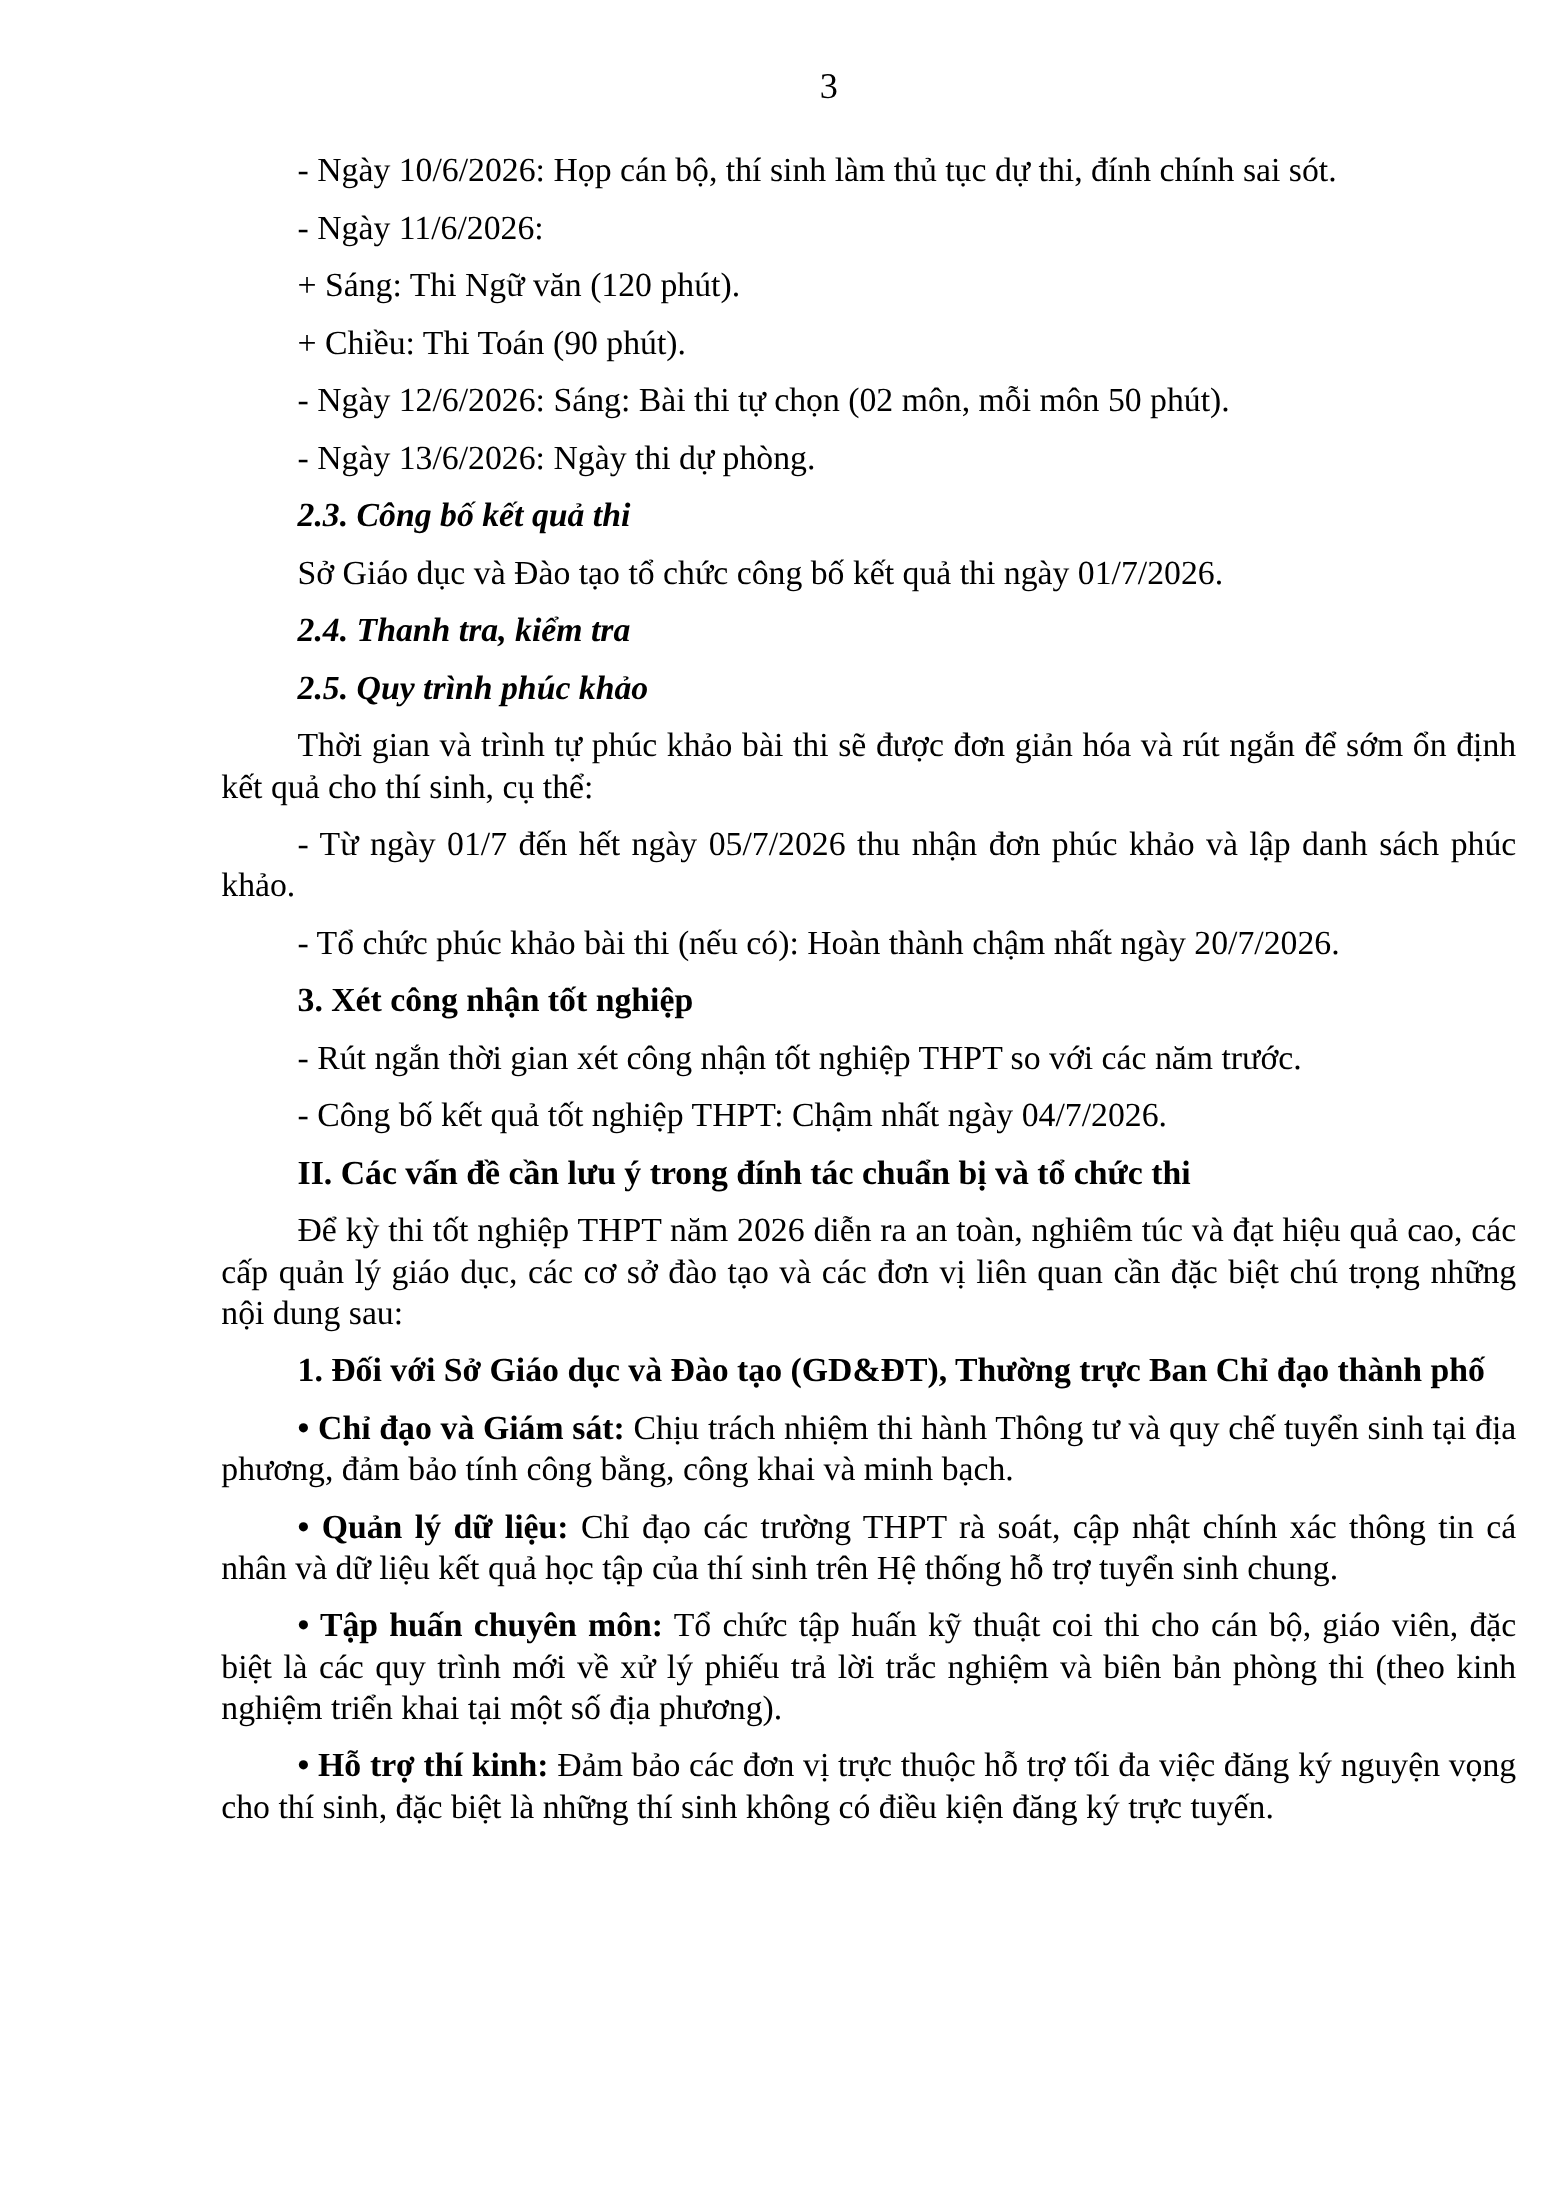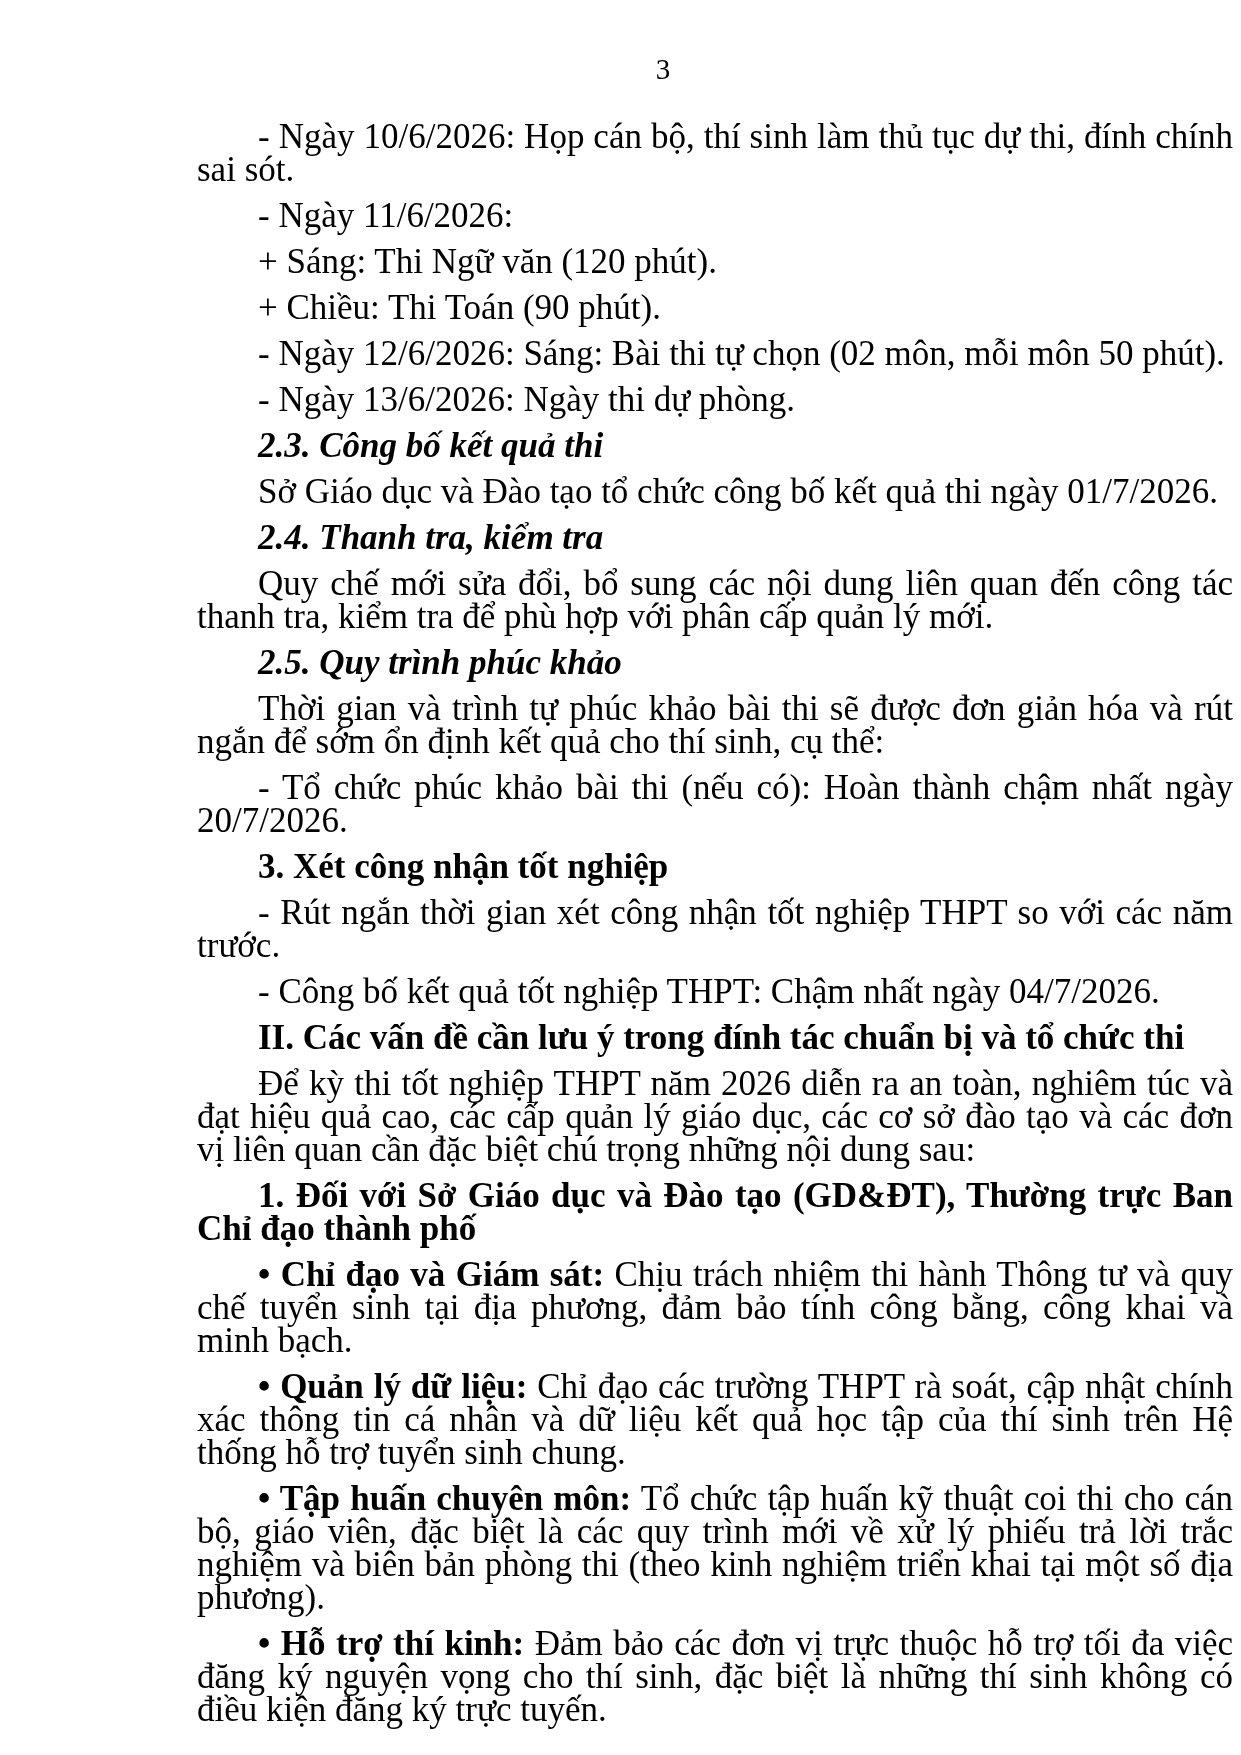--- a/index.html
+++ b/index.html
@@ -23,24 +23,23 @@
     width: 1036px;
     font-size: 29px;
     line-height: 33px;
     text-align: center;
   }
   .content {
     position: absolute;
     top: 120px;
     left: 177px;
     width: 1036px;
-    font-size: 35px;
+    font-size: 27px;
     line-height: 33px;
     text-align: justify;
-    margin-left: 20px;
   }
   .content p.para {
     margin: 0 0 13px 0;
     text-indent: 61px;
   }
   .content p.para:last-child {
     margin-bottom: 0;
   }
   .hb  { font-weight: bold; }
   .hbi { font-weight: bold; font-style: italic; }
@@ -54,23 +53,23 @@
   <div class="content">
       <p class="para">- Ngày 10/6/2026: Họp cán bộ, thí sinh làm thủ tục dự thi, đính chính sai sót.</p>
       <p class="para">- Ngày 11/6/2026:</p>
       <p class="para">+ Sáng: Thi Ngữ văn (120 phút).</p>
       <p class="para">+ Chiều: Thi Toán (90 phút).</p>
       <p class="para">- Ngày 12/6/2026: Sáng: Bài thi tự chọn (02 môn, mỗi môn 50 phút).</p>
       <p class="para">- Ngày 13/6/2026: Ngày thi dự phòng.</p>
       <p class="para hbi">2.3. Công bố kết quả thi</p>
       <p class="para">Sở Giáo dục và Đào tạo tổ chức công bố kết quả thi ngày 01/7/2026.</p>
       <p class="para hbi">2.4. Thanh tra, kiểm tra</p>
-      <p class="para">Quy chế mới sửa đổi, bổ sung các nội dung liên quan đến công tác thanh tra, kiểm tra để phù hợp với phân cấp quản lý mới.</p>
       <p class="para hbi">2.5. Quy trình phúc khảo</p>
       <p class="para">Thời gian và trình tự phúc khảo bài thi sẽ được đơn giản hóa và rút ngắn để sớm ổn định kết quả cho thí sinh, cụ thể:</p>
+      <p class="para">- Từ ngày 01/7 đến hết ngày 05/7/2026 thu nhận đơn phúc khảo và lập danh sách phúc khảo.</p>
       <p class="para">- Tổ chức phúc khảo bài thi (nếu có): Hoàn thành chậm nhất ngày 20/7/2026.</p>
       <p class="para hb">3. Xét công nhận tốt nghiệp</p>
       <p class="para">- Rút ngắn thời gian xét công nhận tốt nghiệp THPT so với các năm trước.</p>
       <p class="para">- Công bố kết quả tốt nghiệp THPT: Chậm nhất ngày 04/7/2026.</p>
       <p class="para hb">II. Các vấn đề cần lưu ý trong đính tác chuẩn bị và tổ chức thi</p>
       <p class="para">Để kỳ thi tốt nghiệp THPT năm 2026 diễn ra an toàn, nghiêm túc và đạt hiệu quả cao, các cấp quản lý giáo dục, các cơ sở đào tạo và các đơn vị liên quan cần đặc biệt chú trọng những nội dung sau:</p>
       <p class="para hb">1. Đối với Sở Giáo dục và Đào tạo (GD&amp;ĐT), Thường trực Ban Chỉ đạo thành phố</p>
       <p class="para"><span class="lbl">• Chỉ đạo và Giám sát:</span> <span>Chịu trách nhiệm thi hành Thông tư và quy chế tuyển sinh tại địa phương, đảm bảo tính công bằng, công khai và minh bạch.</span></p>
       <p class="para"><span class="lbl">• Quản lý dữ liệu:</span> <span>Chỉ đạo các trường THPT rà soát, cập nhật chính xác thông tin cá nhân và dữ liệu kết quả học tập của thí sinh trên Hệ thống hỗ trợ tuyển sinh chung.</span></p>
       <p class="para"><span class="lbl">• Tập huấn chuyên môn:</span> <span>Tổ chức tập huấn kỹ thuật coi thi cho cán bộ, giáo viên, đặc biệt là các quy trình mới về xử lý phiếu trả lời trắc nghiệm và biên bản phòng thi (theo kinh nghiệm triển khai tại một số địa phương).</span></p>

